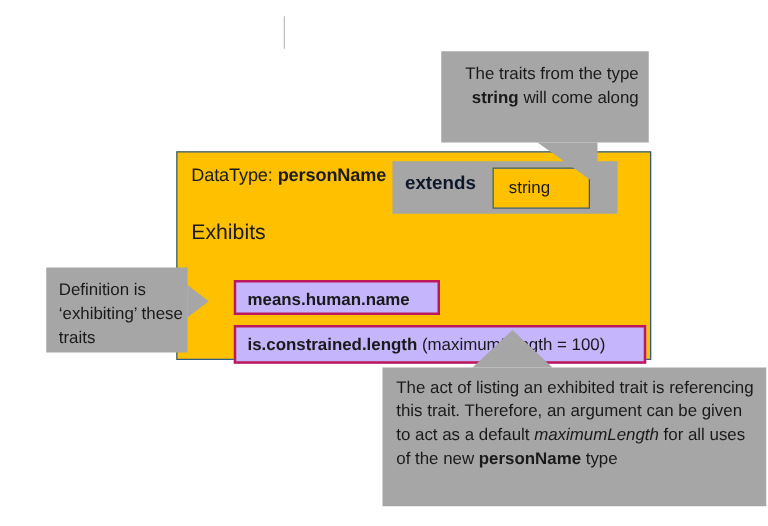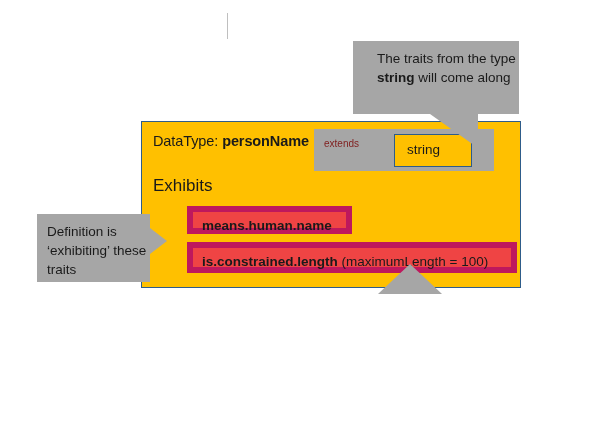--- a/index.html
+++ b/index.html
@@ -74,23 +74,24 @@
     top: 7px;
     width: 180px;
     height: 42px;
     background: #A6A6A6;
     box-sizing: border-box;
   }
   .extends-label {
     position: absolute;
     left: 10px;
     top: 9px;
-    font-size: 10px;
-    color: #7f1d1d;
-    white-space: nowrap;
+    font-size: 15px;
+    color: #0f172a;
+    white-space: nowrap;
+    font-weight: bold;
   }
   .string-chip {
     position: absolute;
     left: 80px;
     top: 5px;
     width: 78px;
     height: 33px;
     background: #FFC000;
     border: 1px solid #2E5C8A;
     box-sizing: border-box;
@@ -100,26 +101,27 @@
     left: 12px;
     top: 7px;
     font-size: 13.5px;
     color: #1a1a1a;
     white-space: nowrap;
   }
 
   
   .trait-chip {
     position: absolute;
-    background: #ef4444;
-    border: 6px solid #be185d;
+    background: #c4b5fd;
+    border: 2px solid #be185d;
     box-sizing: border-box;
     color: #1a1a1a;
     font-size: 13.5px;
     white-space: nowrap;
+    margin-top: 18px;
   }
   .trait-chip .chip-text {
     position: absolute;
     left: 9px;
     top: 6px;
   }
   .trait-chip b { font-weight: 700; }
 
   .trait-means {
     left: 45px;
@@ -158,23 +160,24 @@
   }
 
   
   .callout-top {
     left: 353px;
     top: 41px;
     width: 166px;
     height: 73px;
   }
   .callout-top .callout-text {
-    left: 24px;
+    left: 10px;
     top: 8px;
     width: 148px;
+    text-align: right;
   }
   .callout-top-tail {
     left: 420px;
     top: 114px;
     border-left: 10px solid transparent;
     border-right: 48px solid #A6A6A6;
     border-bottom: 34px solid transparent;
     z-index: 6;
   }
 
@@ -231,20 +234,23 @@
   <div class="callout callout-top">
     <div class="callout-text"><span>The traits from the type </span><b>string</b><span> will come along</span></div>
   </div>
 
   <div class="callout-tail callout-left-tail"></div>
   <div class="callout callout-left">
     <div class="callout-text">Definition is ‘exhibiting’ these traits</div>
   </div>
 
   <div class="callout-tail callout-bottom-tail"></div>
+  <div class="callout callout-bottom">
+    <div class="callout-text"><span>The act of listing an exhibited trait is referencing this trait. Therefore, an argument can be given to act as a default </span><i>maximumLength</i><span> for all uses of the new </span><b>personName</b><span> type</span></div>
+  </div>
 
   <div class="datatype-panel">
 
     <div class="panel-title"><span>DataType: </span><b>personName</b></div>
 
     <div class="extends-block">
       <div class="extends-label">extends</div>
       <div class="string-chip">
         <span>string</span>
       </div>

